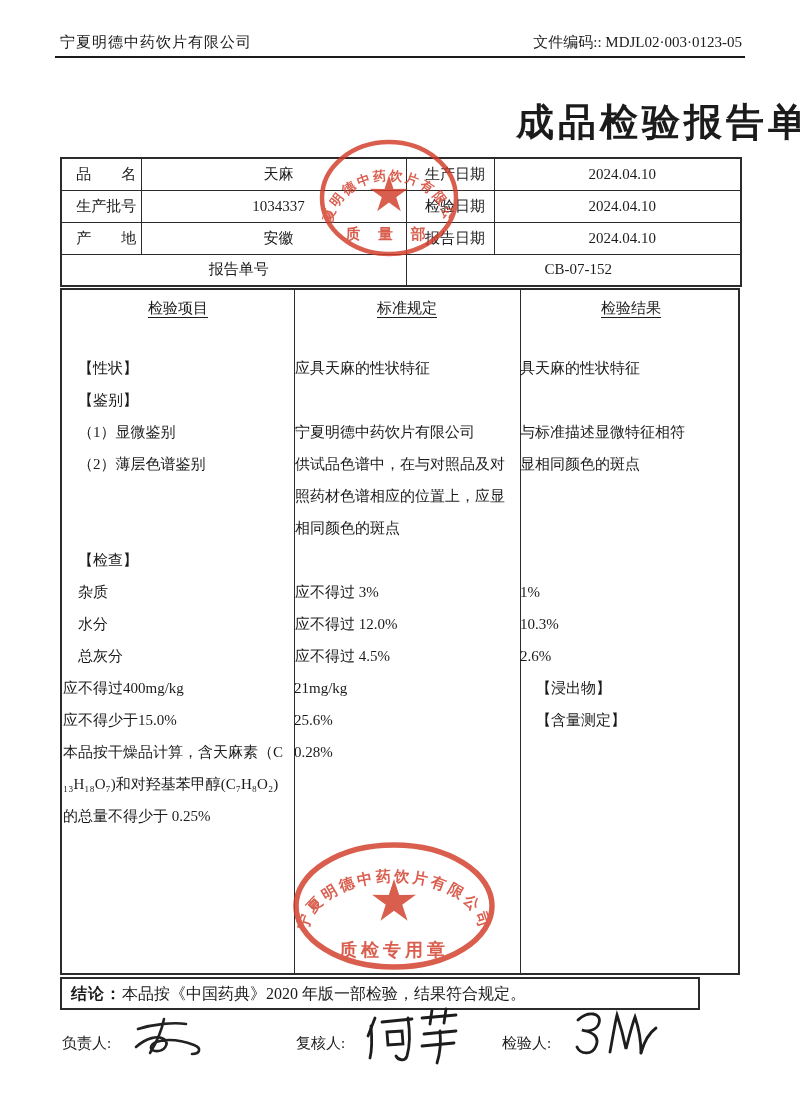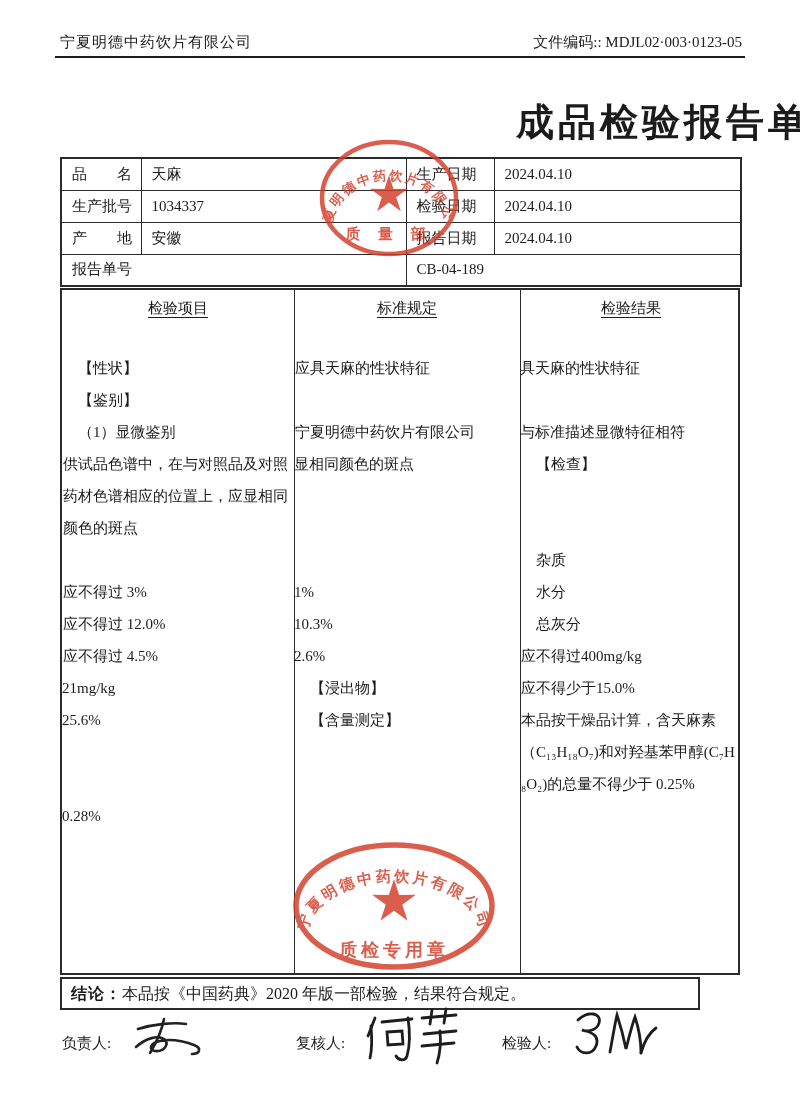--- a/index.html
+++ b/index.html
@@ -11,21 +11,21 @@
   .hdr-right { position:absolute; right:58px; top:33px; font-size:15px; }
   .hdr-rule  { position:absolute; left:55px; top:56px; width:690px; height:2px; background:#1b1b1b; }
 
   
   .title { position:absolute; left:10px; top:97px; width:100%; text-align:right;
            font-size:38px; font-weight:bold; letter-spacing:4px; }
 
   
   table.info { position:absolute; left:60px; top:157px; width:680px; border-collapse:collapse;
                font-size:15px; table-layout:fixed; }
-  table.info td { border:1px solid #2b2b2b; height:32px; padding:0 0 0 10px; vertical-align:middle; }
+  table.info td { border:1px solid #2b2b2b; height:32px; padding:0 0 0 10px; vertical-align:middle;text-align:center; }
   table.info { border:2px solid #2b2b2b; }
 
   
   .rtable { position:absolute; left:60px; top:288px; width:680px; height:687px;
             border:2px solid #2b2b2b; font-size:15px; }
   .vline { position:absolute; top:0; bottom:0; width:1px; background:#2b2b2b; }
   .vline.v1 { left:232px; } .vline.v2 { left:458px; }
   .rhead { position:absolute; top:9px; width:100%; }
   .rhead span { position:absolute; transform:translateX(-50%); text-decoration:underline;
                 text-underline-offset:4px; white-space:nowrap; }
@@ -85,21 +85,21 @@
       <td>2024.04.10</td>
     </tr>
     <tr>
       <td>产　　地</td>
       <td>安徽</td>
       <td>报告日期</td>
       <td>2024.04.10</td>
     </tr>
     <tr>
       <td colspan="2">报告单号</td>
-      <td colspan="2">CB-04-189</td>
+      <td colspan="2">CB-07-152</td>
     </tr>
   </tbody>
     </table>
 
   <div class="rtable">
     <div class="vline v1"></div>
     <div class="vline v2"></div>
     <div class="rhead">
       <span class="rh1">检验项目</span>
       <span class="rh2">标准规定</span>
@@ -111,20 +111,21 @@
     <div class="c3">具天麻的性状特征</div>
 
     <div class="c1">【鉴别】</div>
     <div class="c2"></div>
     <div class="c3"></div>
 
     <div class="c1">（1）显微鉴别</div>
     <div class="c2">宁夏明德中药饮片有限公司</div>
     <div class="c3">与标准描述显微特征相符</div>
 
+    <div class="c1">（2）薄层色谱鉴别</div>
     <div class="c2">供试品色谱中，在与对照品及对照药材色谱相应的位置上，应显相同颜色的斑点</div>
     <div class="c3">显相同颜色的斑点</div>
 
     <div class="c1">【检查】</div>
     <div class="c2"></div>
     <div class="c3"></div>
 
     <div class="c1">杂质</div>
     <div class="c2">应不得过 3%</div>
     <div class="c3">1%</div>

